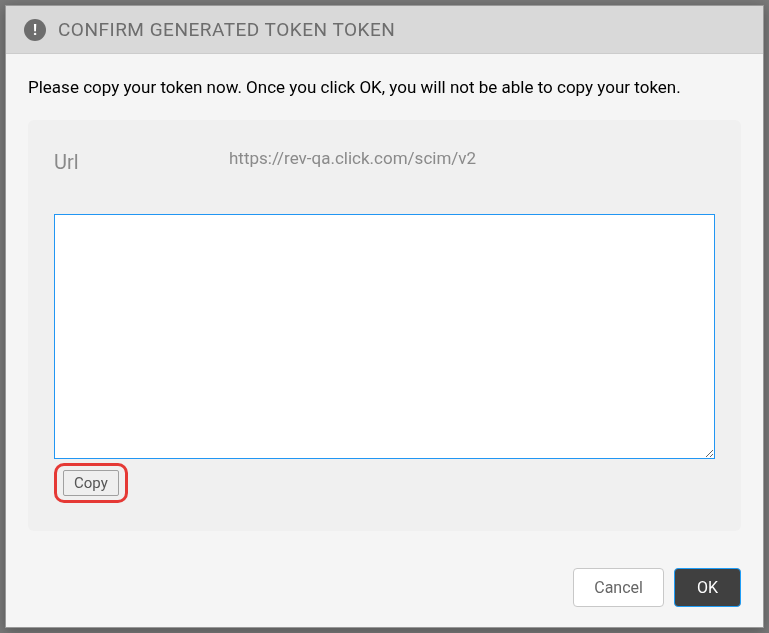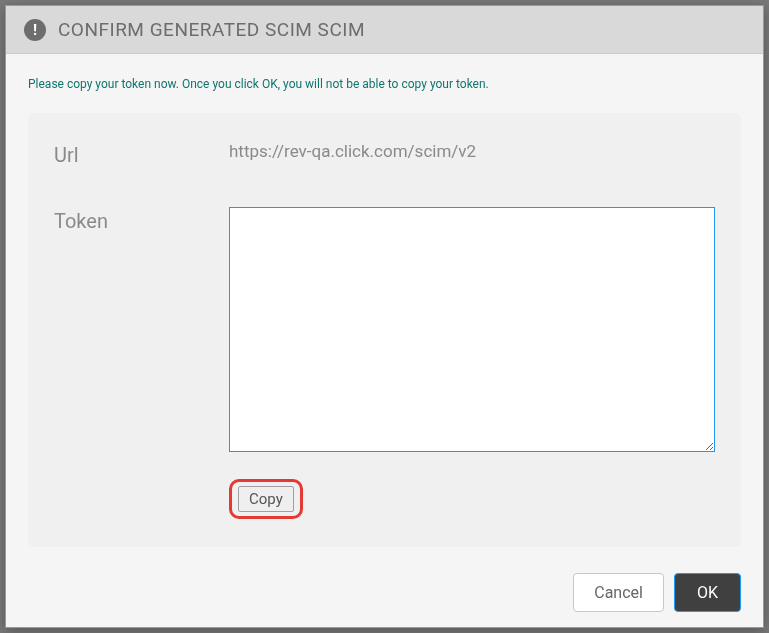--- a/index.html
+++ b/index.html
@@ -62,22 +62,22 @@
       letter-spacing: 0.5px;
       font-weight: 400;
     }
     .modal-body {
       flex: 1;
       padding: 22px 22px 10px 22px;
       display: flex;
       flex-direction: column;
     }
     .intro-text {
-      color: #0f766e;
-      font-size: 12px;
+      color: #000000;
+      font-size: 17px;
       margin-bottom: 20px;
       line-height: 1.4;
     }
     .form-panel {
       background: #f0f0f0;
       border-radius: 6px;
       padding: 28px 26px 28px 26px;
       flex: 0 0 auto;
     }
     .form-row {
@@ -110,21 +110,21 @@
       border: 1px solid #2196f3;
       outline: none;
       font-family: inherit;
       font-size: 14px;
       padding: 6px;
       resize: both;
       overflow-y: scroll;
       background: #fff;
     }
     .copy-highlight {
-      margin-top: 27px;
+      margin-top: 4px;
       display: inline-block;
       border: 3px solid #e53935;
       border-radius: 10px;
       padding: 4px 6px;
       width: fit-content;
     }
     .copy-button {
       background: #efefef;
       border: 1px solid #a0a0a0;
       color: #555;
@@ -160,35 +160,34 @@
     }
   </style>
 </head>
 <body>
 
 <div class="backdrop"></div>
 
 <div class="modal">
   <div class="modal-header">
     <div class="header-icon">!</div>
-    <div class="header-title">CONFIRM GENERATED SCIM SCIM</div>
+    <div class="header-title">CONFIRM GENERATED TOKEN TOKEN</div>
   </div>
 
   <div class="modal-body">
     <div class="intro-text">Please copy your token now. Once you click OK, you will not be able to copy your token.</div>
 
     <div class="form-panel">
 
       <div class="form-row">
         <div class="form-label">Url</div>
         <div class="form-value">https://rev-qa.click.com/scim/v2</div>
       </div>
 
       <div class="form-row">
-        <div class="form-label">Token</div>
         <div class="token-area-wrap">
           <textarea class="token-textarea" style=""></textarea>
           <div class="copy-highlight">
             <button class="copy-button">Copy</button>
           </div>
         </div>
       </div>
 
     </div>
   </div>

